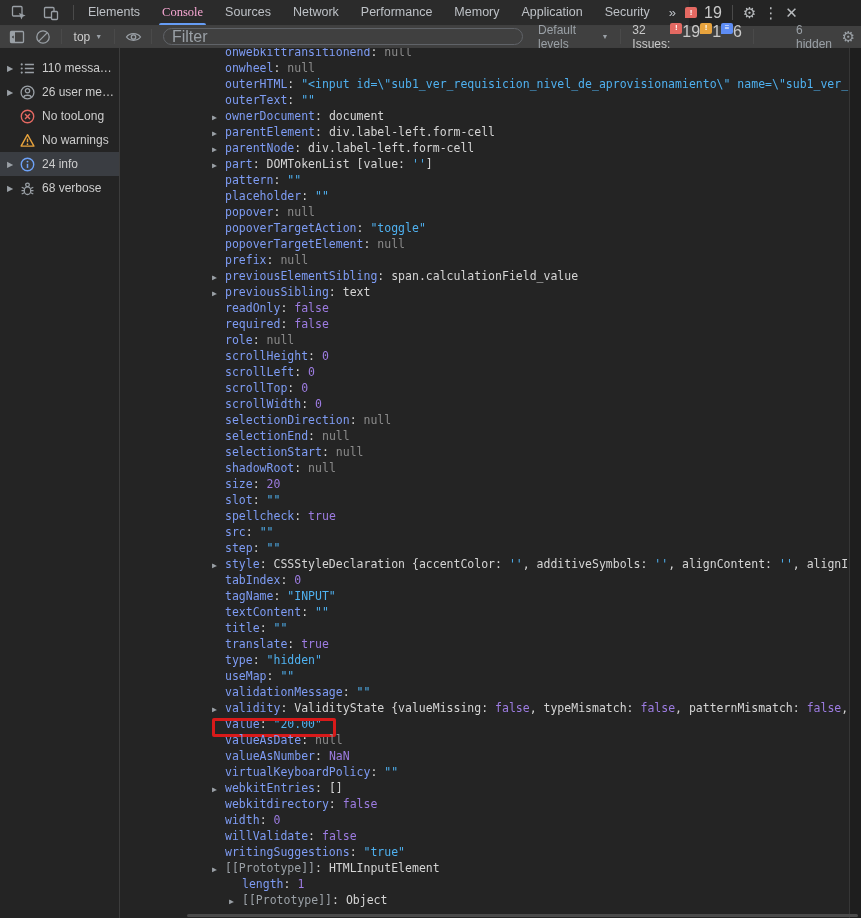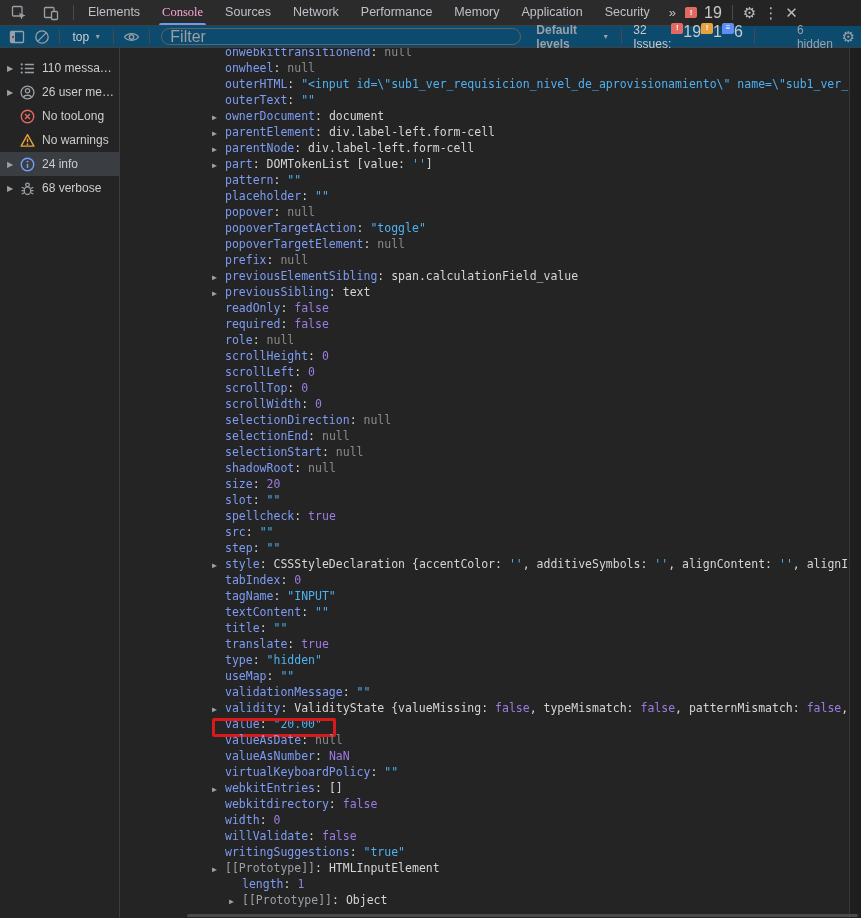--- a/index.html
+++ b/index.html
@@ -26,21 +26,21 @@
     align-items:center; justify-content:center;
     font-size:8px; font-weight:bold; color:#fff; line-height:1; flex:none; }
   .ibadge.red { background:#E46962; }
   .ibadge.orange { background:#E8A33D; }
   .ibadge.blue { background:#5E8DF5; }
   .badgecount { font-size:16px; color:#C9C9C9; }
   .glyphbtn { color:#B9BCBF; font-size:15px; line-height:1; }
 
   
   .ctoolbar { position:absolute; top:26px; left:0; width:861px; height:22px;
-    background:#0c4a6e; border-bottom:1px solid #3F3F3F;
+    background:#404040; border-bottom:1px solid #3F3F3F;
     display:flex; align-items:center; gap:4px; padding:0 6px; }
   .ddl { display:flex; align-items:center; gap:5px; color:#CDCDCD; font-size:12px; padding:0 5px; }
   .caret { font-size:7px; color:#9AA0A6; }
   .filterwrap { margin-left:4px; }
   .filter { width:360px; height:17px; background:transparent; border:1px solid #606368;
     border-radius:9px; color:#E8EAED; font-size:16px; padding:0 8px; outline:none;
     font-family:"Liberation Sans", sans-serif; }
   .filter::placeholder { color:#9AA0A6; }
   .dim { color:#9AA0A6; }
   .issues { display:flex; align-items:flex-start; font-size:12px; color:#C9C9C9; padding:0 4px; }
@@ -144,21 +144,21 @@
   <span class="iconbtn">
     <svg width="17" height="16" viewBox="0 0 17 16">
       <path d="M1.5 8 C4.5 3.6 12.5 3.6 15.5 8 C12.5 12.4 4.5 12.4 1.5 8 Z" fill="none" stroke="#9AA0A6" stroke-width="1.3"></path>
       <circle cx="8.5" cy="8" r="2.2" fill="none" stroke="#9AA0A6" stroke-width="1.3"></circle>
     </svg>
   </span>
   <span class="vsep"></span>
   <span class="filterwrap">
     <input class="filter" type="text" placeholder="Filter" style="">
   </span>
-  <span class="ddl dim" style="margin-left:6px;font-weight:bold;">
+  <span class="ddl dim" style="margin-left:6px;">
     <span>Default levels</span>
     <span class="caret">▼</span>
   </span>
   <span class="vsep"></span>
   <span class="issues">
     <span>32 Issues:</span>
     <span class="ibadge red">!</span>
     <span class="badgecount">19</span>
     <span class="ibadge orange">!</span>
     <span class="badgecount">1</span>

